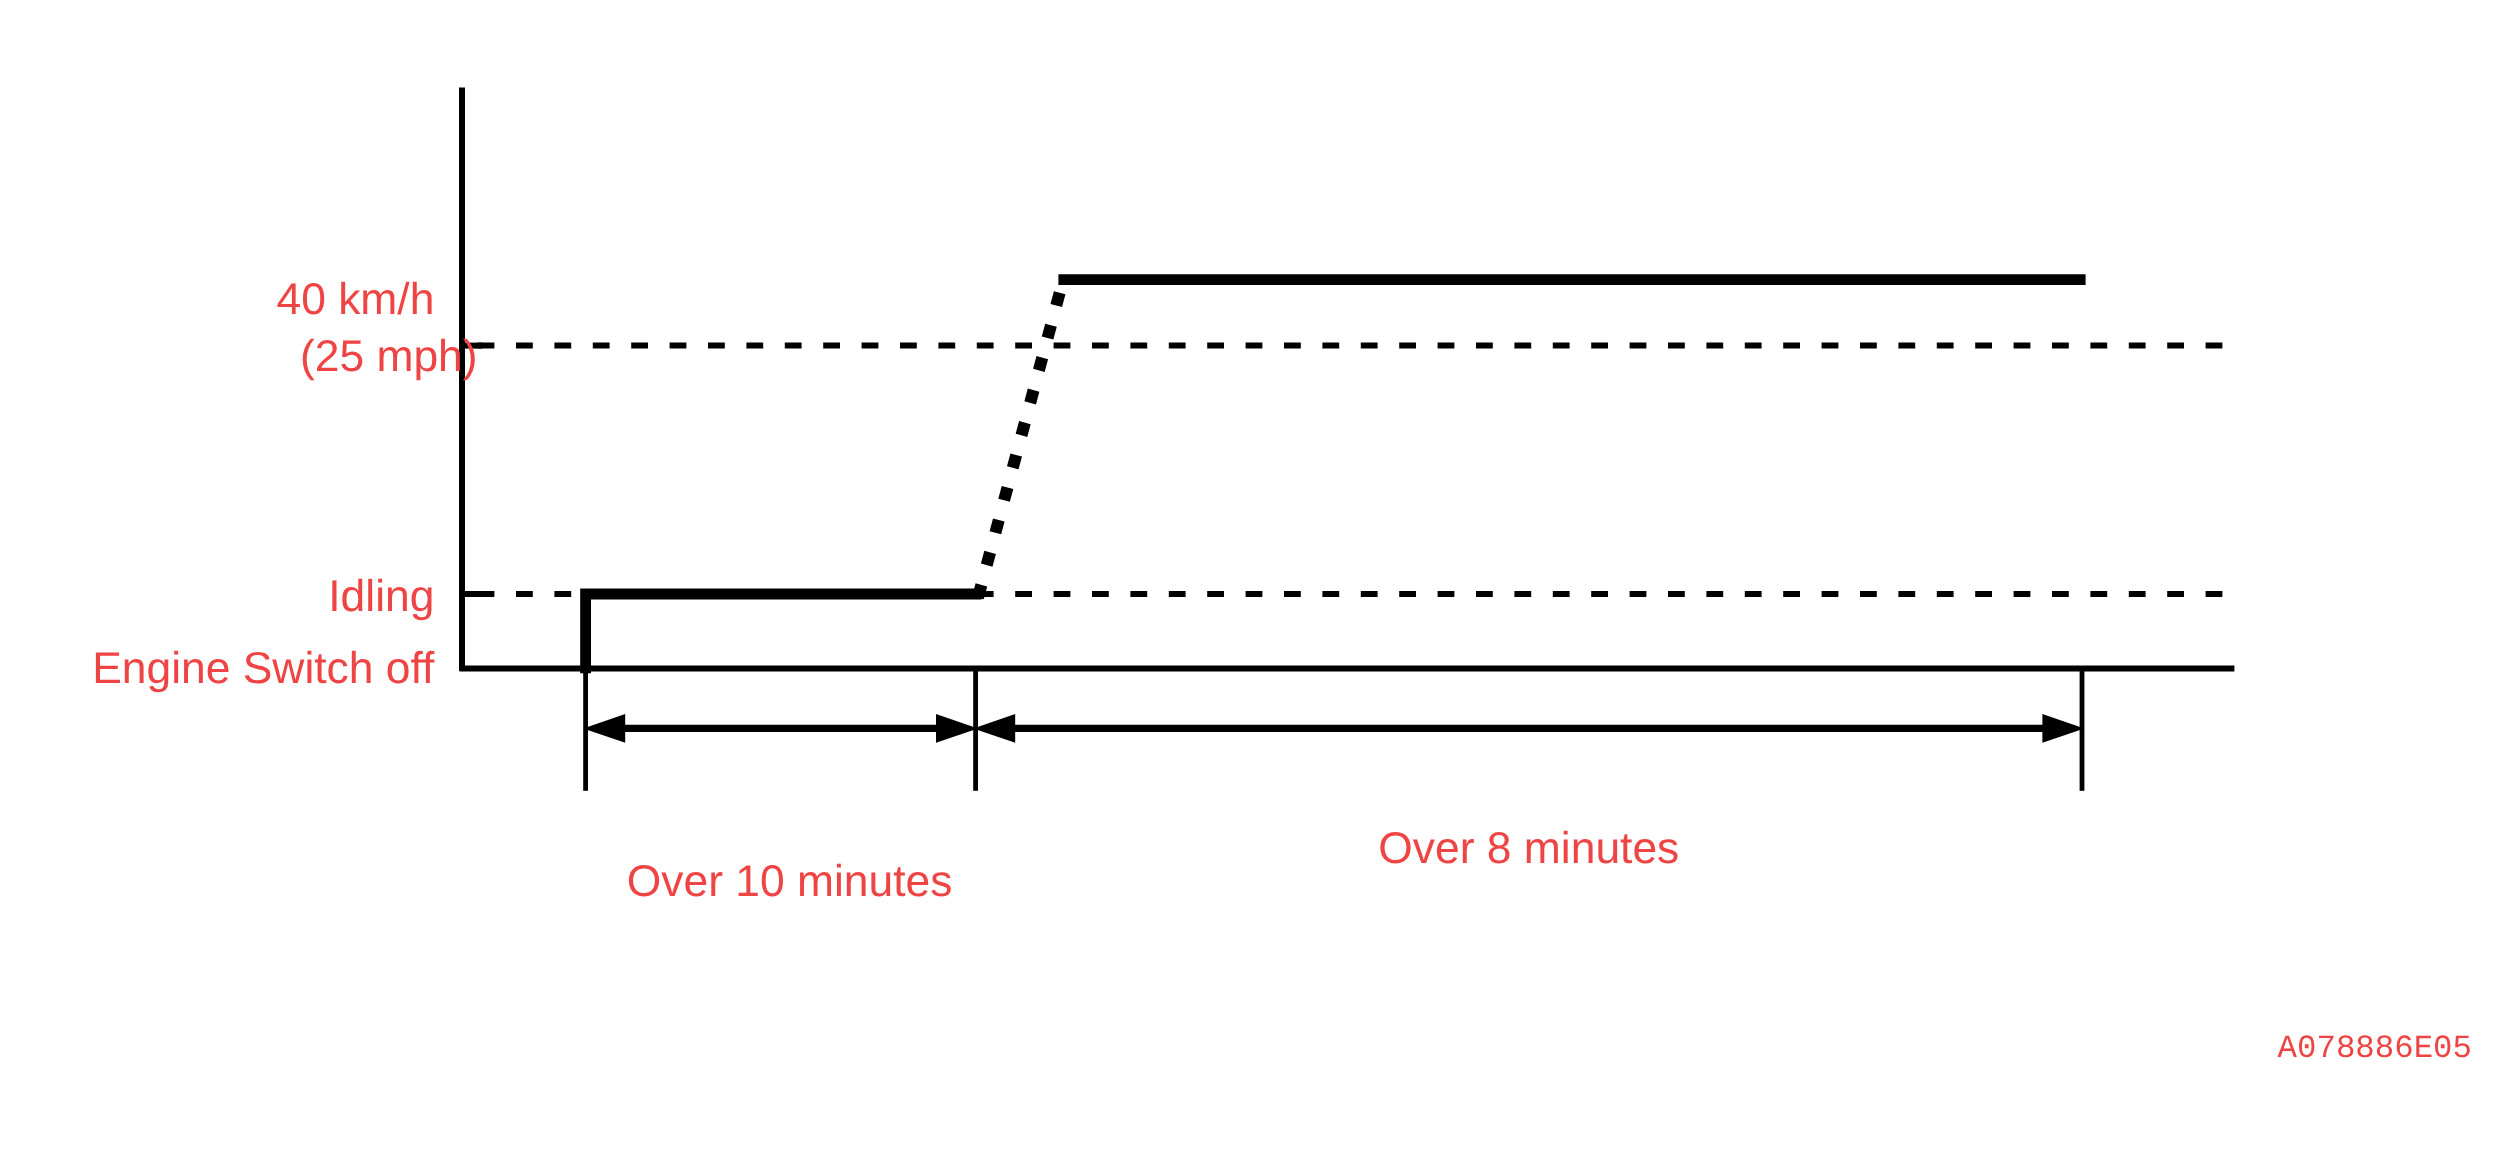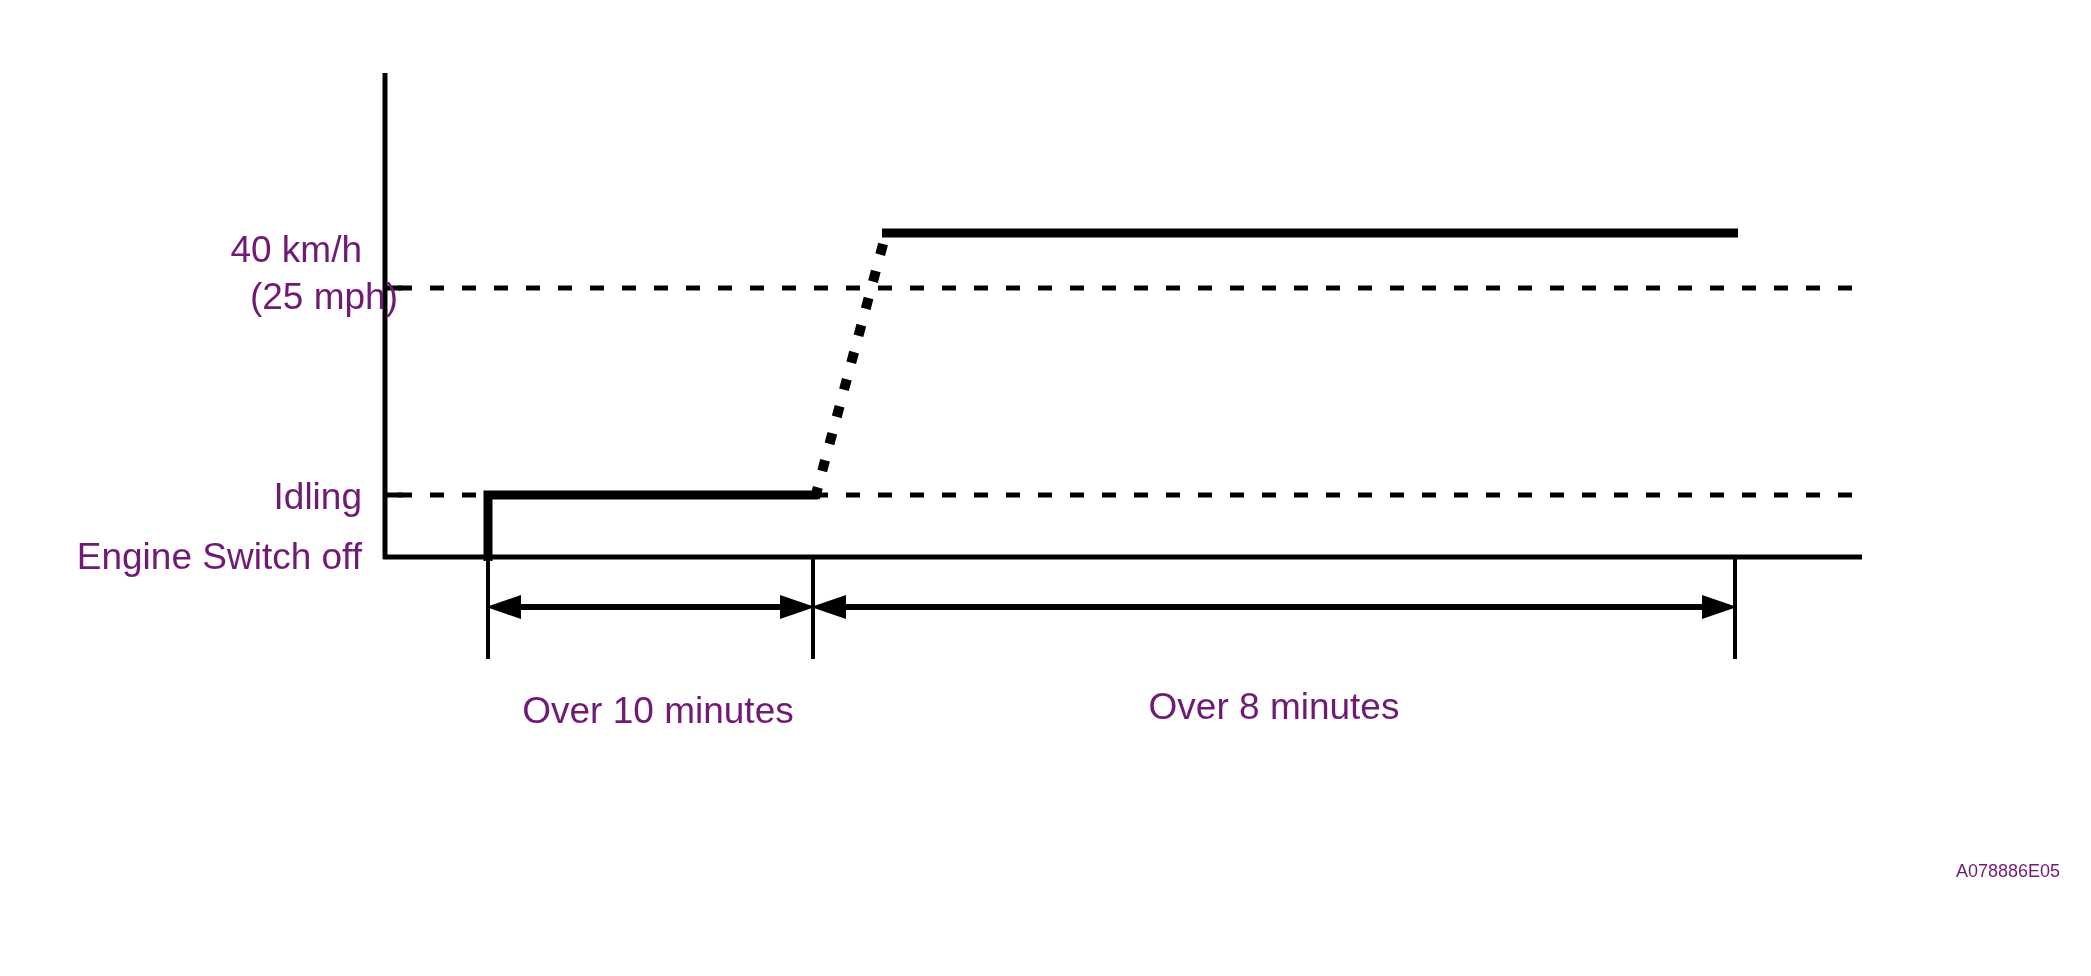--- a/index.html
+++ b/index.html
@@ -9,24 +9,24 @@
   #diagram-root{position:absolute;left:0;top:0;width:2091px;height:976px;}
   svg#chart-svg{position:absolute;left:0;top:0;width:2091px;height:976px;display:block;}
   .axis-line{stroke:#000000;stroke-width:5;stroke-linecap:butt;}
   .level-dash{stroke:#000000;stroke-width:5;stroke-dasharray:14 18;stroke-linecap:butt;}
   .signal-solid{stroke:#000000;stroke-width:9;stroke-linecap:butt;stroke-linejoin:miter;fill:none;}
   .signal-dashed{stroke:#000000;stroke-width:10;stroke-dasharray:11 17;stroke-linecap:butt;fill:none;}
   .ext-line{stroke:#000000;stroke-width:4;stroke-linecap:butt;}
   .dim-line{stroke:#000000;stroke-width:6;stroke-linecap:butt;}
   .arrow-head{fill:#000000;stroke:none;}
   .axis-tick{stroke:#000000;stroke-width:5;}
-  .lbl{position:absolute;white-space:nowrap;line-height:1;color:#701a75;}
+  .lbl{position:absolute;white-space:nowrap;line-height:1;color:#ef4444;}
   .lbl-axis{font-size:37px;text-align:right;}
   .lbl-dim{font-size:37px;text-align:center;}
-  .lbl-code{font-size:18px;text-align:right;}
+  .lbl-code{font-size:27px;text-align:right;font-family:Liberation Mono, monospace;}
 </style>
 </head>
 <body>
 
 <div id="diagram-root">
 
   <svg id="chart-svg" viewBox="0 0 2091 976">
 
     <line class="axis-line" x1="385" y1="73" x2="385" y2="559"></line>
 
@@ -58,19 +58,19 @@
   </svg>
 
   <div class="lbl lbl-axis" style="left:0px;top:231px;width:362px;">40 km/h</div>
 
   <div class="lbl lbl-axis" style="left:0px;top:278px;width:362px;margin-left:36px;">(25 mph)</div>
 
   <div class="lbl lbl-axis" style="left:0px;top:478px;width:362px;">Idling</div>
 
   <div class="lbl lbl-axis" style="left:0px;top:538px;width:362px;">Engine Switch off</div>
 
-  <div class="lbl lbl-dim" style="left:458px;top:692px;width:400px;">Over 10 minutes</div>
+  <div class="lbl lbl-dim" style="left:458px;top:716px;width:400px;">Over 10 minutes</div>
 
   <div class="lbl lbl-dim" style="left:1074px;top:688px;width:400px;">Over 8 minutes</div>
 
   <div class="lbl lbl-code" style="left:1650px;top:862px;width:410px;">A078886E05</div>
 
 </div>
 
 </body></html>

